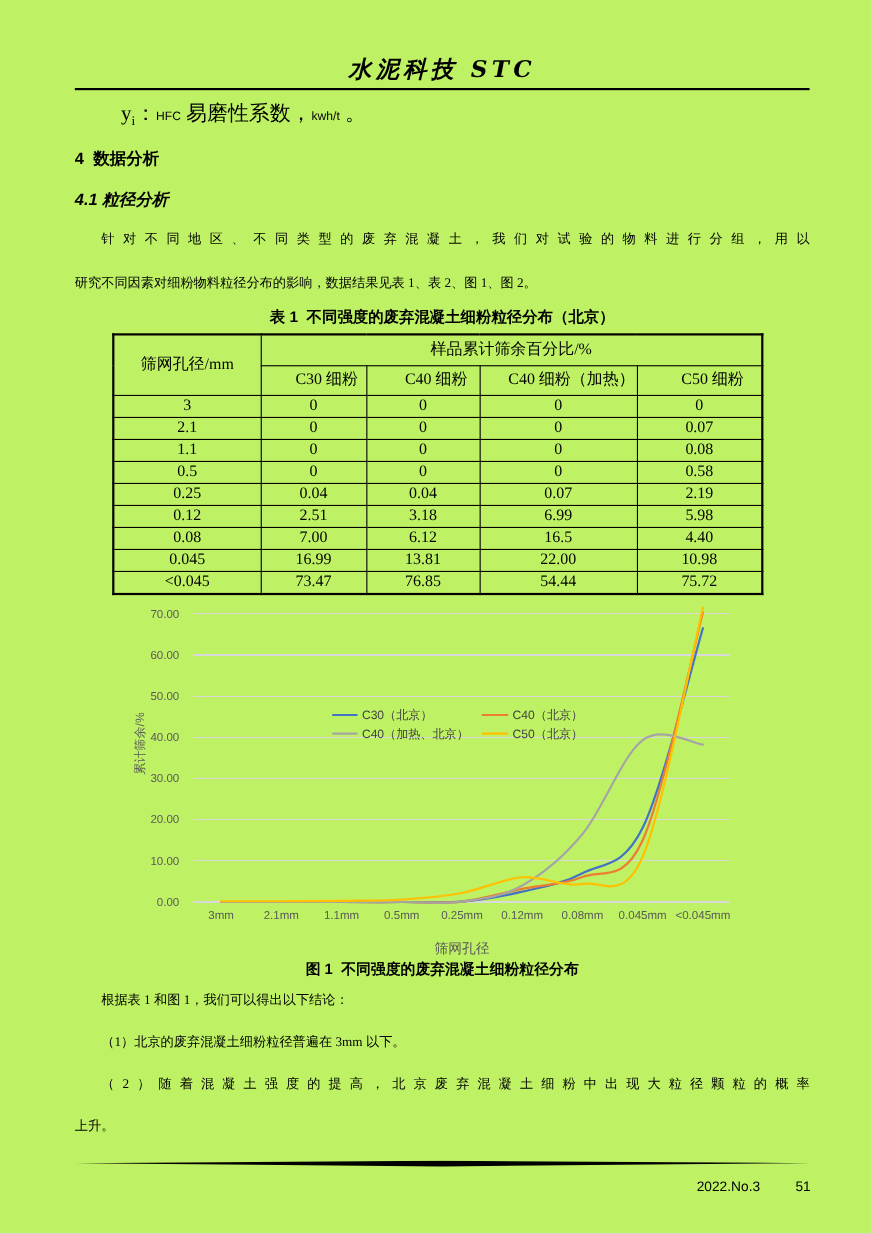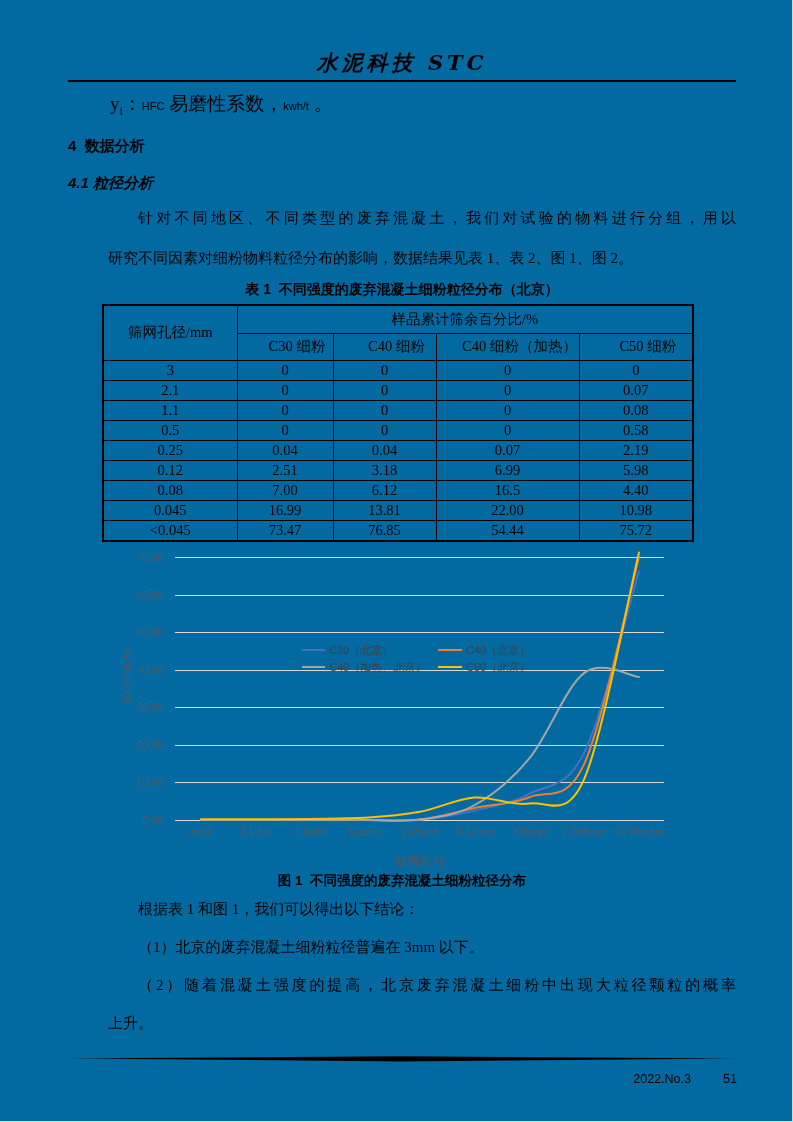--- a/index.html
+++ b/index.html
@@ -1,37 +1,37 @@
 <!DOCTYPE html>
 <html><head>
 <meta charset="utf-8">
 <style>
   html,body{margin:0;padding:0;background:#fff;}
   .page{
-    position:relative;width:793px;height:1122px;background:#0369a1;overflow:hidden;
+    position:relative;width:793px;height:1122px;background:#bef264;overflow:hidden;
     box-sizing:border-box;border-right:1px solid #d6d6d6;border-bottom:1px solid #d6d6d6;
     font-family:"Liberation Serif","DejaVu Serif",serif;color:#000;
   }
   .content{padding:0 56px 0 68px;}
   .journal-title{
     margin-top:51px;text-align:center;font-size:21px;line-height:24px;
     font-style:italic;font-weight:bold;letter-spacing:4px;
     font-family:"DejaVu Serif","Liberation Serif",serif;
   }
   .header-rule{margin-top:5px;height:0;border-top:2.5px solid #000;}
   .var-line{margin-top:11px;font-size:19px;line-height:21px;padding-left:42px;}
   .var-line sub{font-size:12px;}
   .latin{font-family:"Liberation Sans","DejaVu Sans",sans-serif;font-size:11px;}
   .h1,.h2{
     font-family:"Liberation Sans","DejaVu Sans",sans-serif;font-weight:bold;
     font-size:15px;line-height:20px;white-space:pre-wrap;
   }
   .h1{margin-top:14px;}
   .h2{margin-top:17px;font-style:italic;}
-  .bodyline{font-size:15px;line-height:40px;text-align:justify;margin-left:40px;}
+  .bodyline{font-size:12px;line-height:40px;text-align:justify;}
   .indent{text-indent:2em;}
   .fulljust{text-align-last:justify;}
   .para1{margin-top:5px;}
   .tbl-caption{
     margin-top:3px;text-align:center;font-size:14px;line-height:17px;font-weight:bold;
     font-family:"Liberation Sans","DejaVu Sans",sans-serif;white-space:pre-wrap;
   }
   table.data{
     margin:6px 0 0 34px;border-collapse:collapse;width:590px;table-layout:fixed;
     font-size:14.5px;

